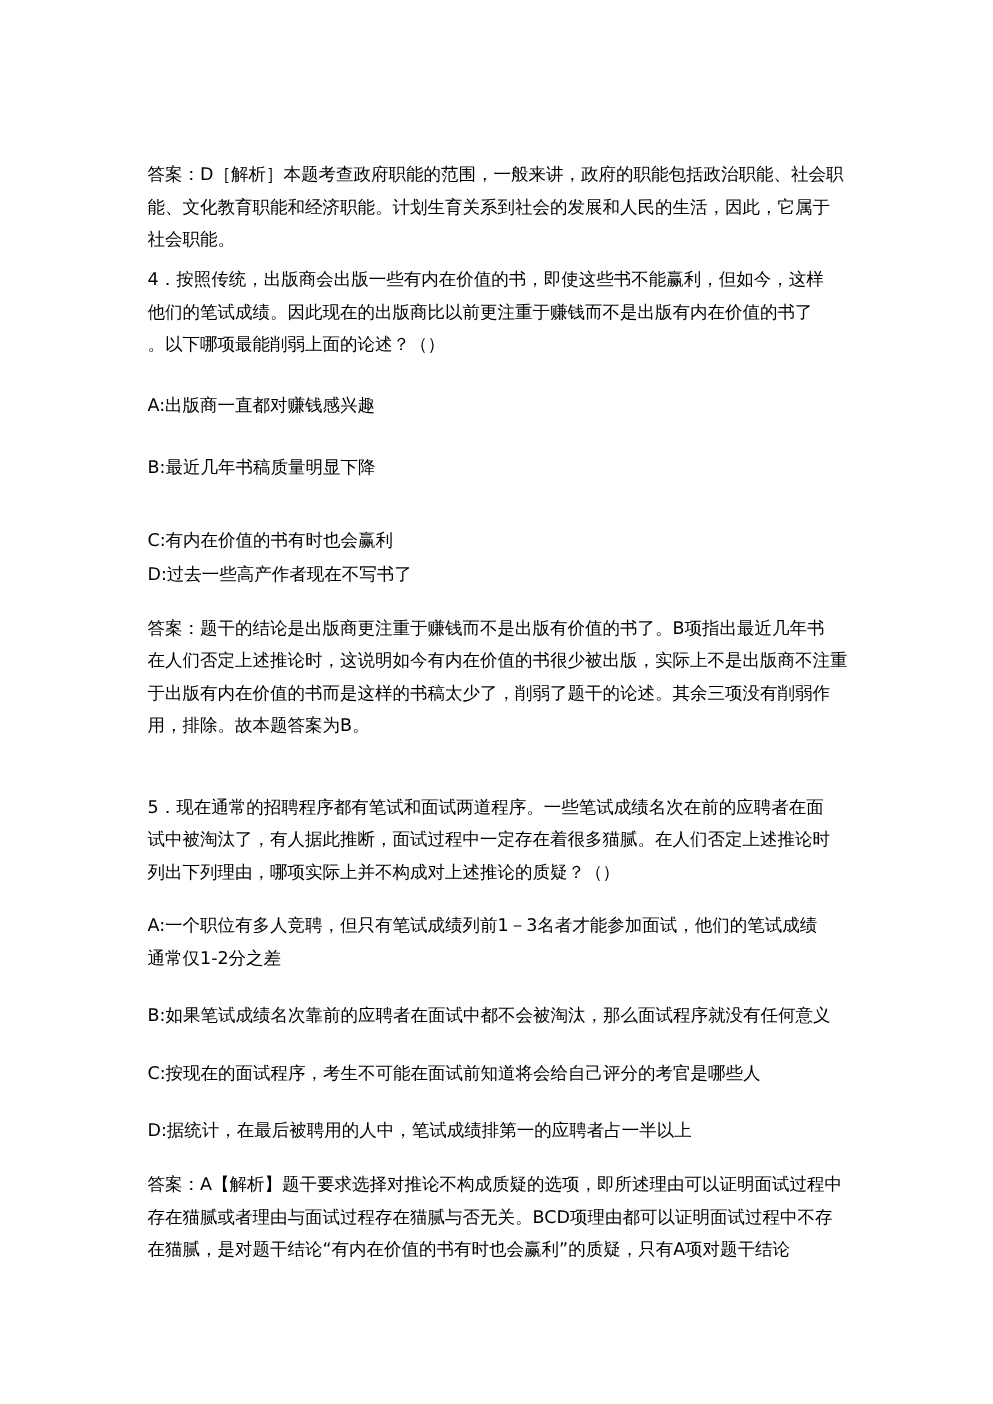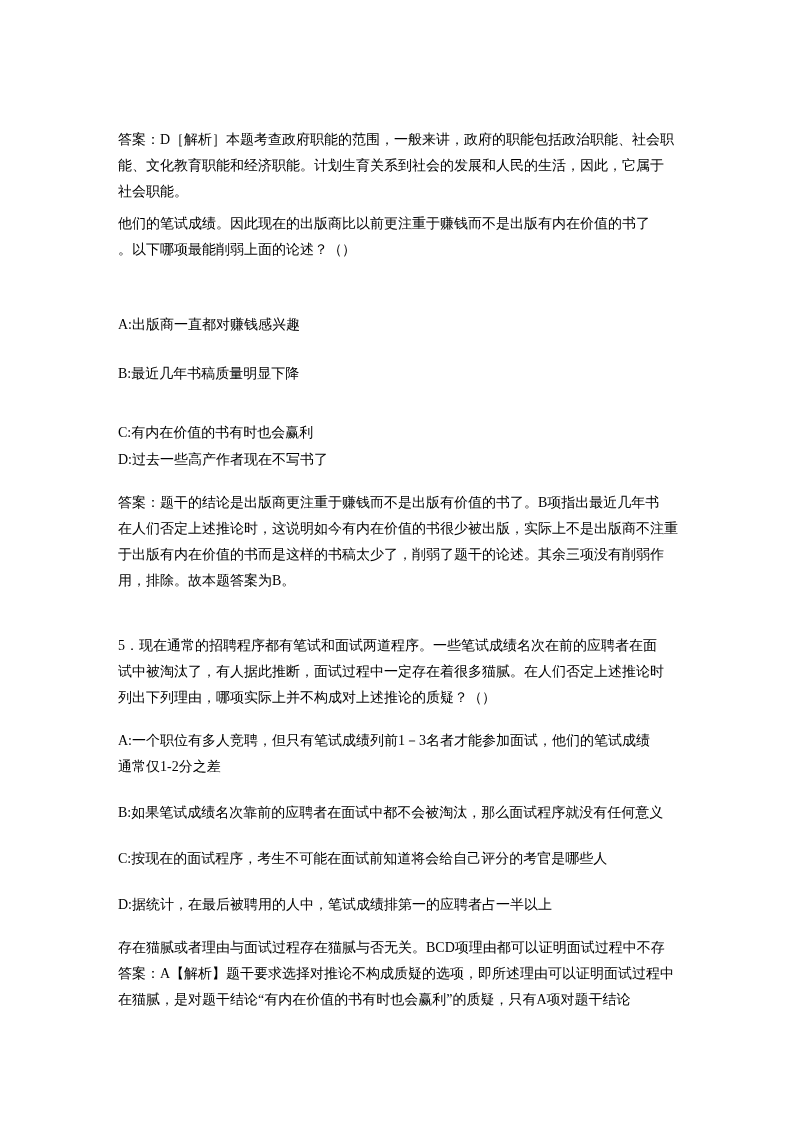--- a/index.html
+++ b/index.html
@@ -23,40 +23,40 @@
     }
     .block {
       position: absolute;
       left: 0;
       width: 560px;
       font-size: 14px;
       line-height: 26px;
       letter-spacing: 0px;
       text-align: justify;
       white-space: normal;
-      font-family: Liberation Serif, serif;
     }
     .line {
       display: block;
       white-space: nowrap;
       height: 26px;
     }
   </style>
 </head>
 <body>
 
 <div class="page">
 
   <div class="block" style="top:127px;">
     <span class="line">答案：D［解析］本题考查政府职能的范围，一般来讲，政府的职能包括政治职能、社会职</span>
     <span class="line">能、文化教育职能和经济职能。计划生育关系到社会的发展和人民的生活，因此，它属于</span>
     <span class="line">社会职能。</span>
   </div>
 
   <div class="block" style="top:211px;">
+    <span class="line">4．按照传统，出版商会出版一些有内在价值的书，即使这些书不能赢利，但如今，这样</span>
     <span class="line">他们的笔试成绩。因此现在的出版商比以前更注重于赚钱而不是出版有内在价值的书了</span>
     <span class="line">。以下哪项最能削弱上面的论述？（）</span>
   </div>
 
   <div class="block" style="top:312px;">
     <span class="line">A:出版商一直都对赚钱感兴趣</span>
   </div>
   <div class="block" style="top:361px;">
     <span class="line">B:最近几年书稿质量明显下降</span>
   </div>
@@ -88,18 +88,18 @@
     <span class="line">B:如果笔试成绩名次靠前的应聘者在面试中都不会被淘汰，那么面试程序就没有任何意义</span>
   </div>
   <div class="block" style="top:846px;">
     <span class="line">C:按现在的面试程序，考生不可能在面试前知道将会给自己评分的考官是哪些人</span>
   </div>
   <div class="block" style="top:892px;">
     <span class="line">D:据统计，在最后被聘用的人中，笔试成绩排第一的应聘者占一半以上</span>
   </div>
 
   <div class="block" style="top:935px;">
+    <span class="line">答案：A【解析】题干要求选择对推论不构成质疑的选项，即所述理由可以证明面试过程中</span>
     <span class="line">存在猫腻或者理由与面试过程存在猫腻与否无关。BCD项理由都可以证明面试过程中不存</span>
-    <span class="line">答案：A【解析】题干要求选择对推论不构成质疑的选项，即所述理由可以证明面试过程中</span>
     <span class="line">在猫腻，是对题干结论“有内在价值的书有时也会赢利”的质疑，只有A项对题干结论</span>
   </div>
 
 </div>
 
 </body></html>

